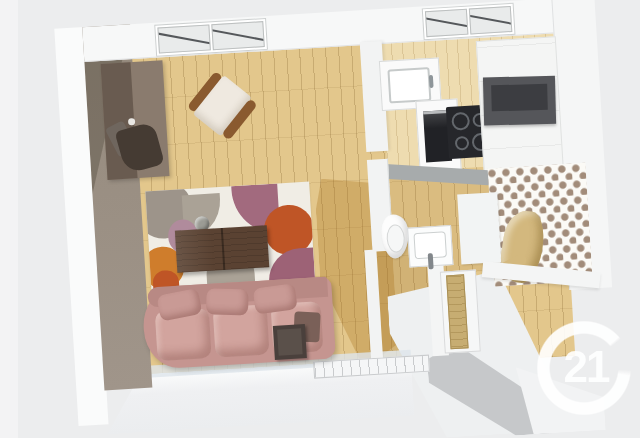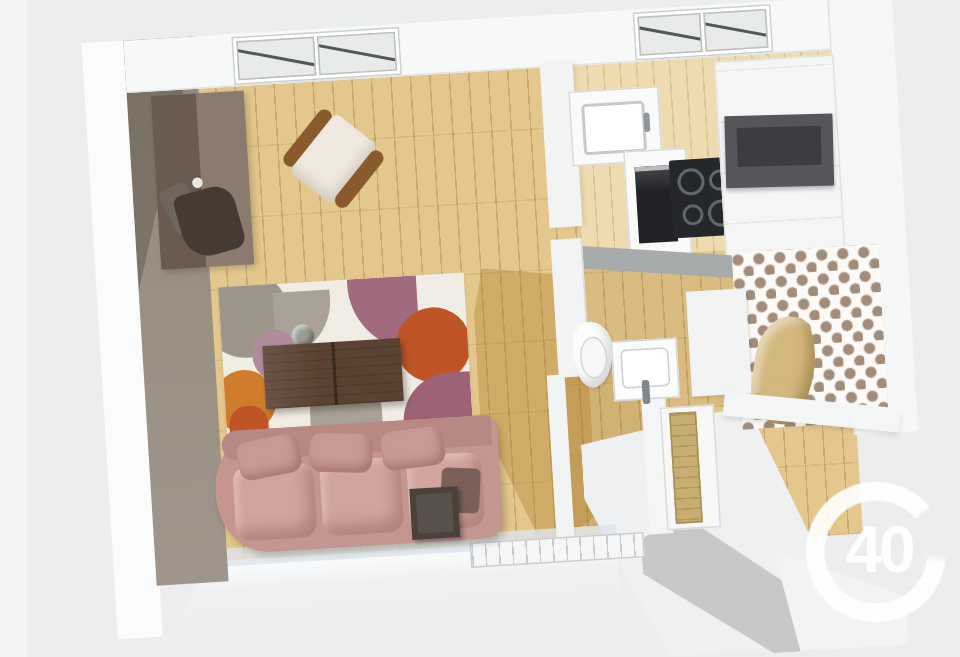--- a/index.html
+++ b/index.html
@@ -274,15 +274,15 @@
       <div class="u sofa-pillow sp3"></div>
       <div class="u sofa-throw"></div>
     </div>
     <div class="u side-table">
       <div class="u side-table-top"></div>
     </div>
   </div>
 
   <div class="u wm">
     <div class="wm-ring"></div>
-    <div class="wm-text">40</div>
+    <div class="wm-text">21</div>
   </div>
 </div>
 
 </body></html>

